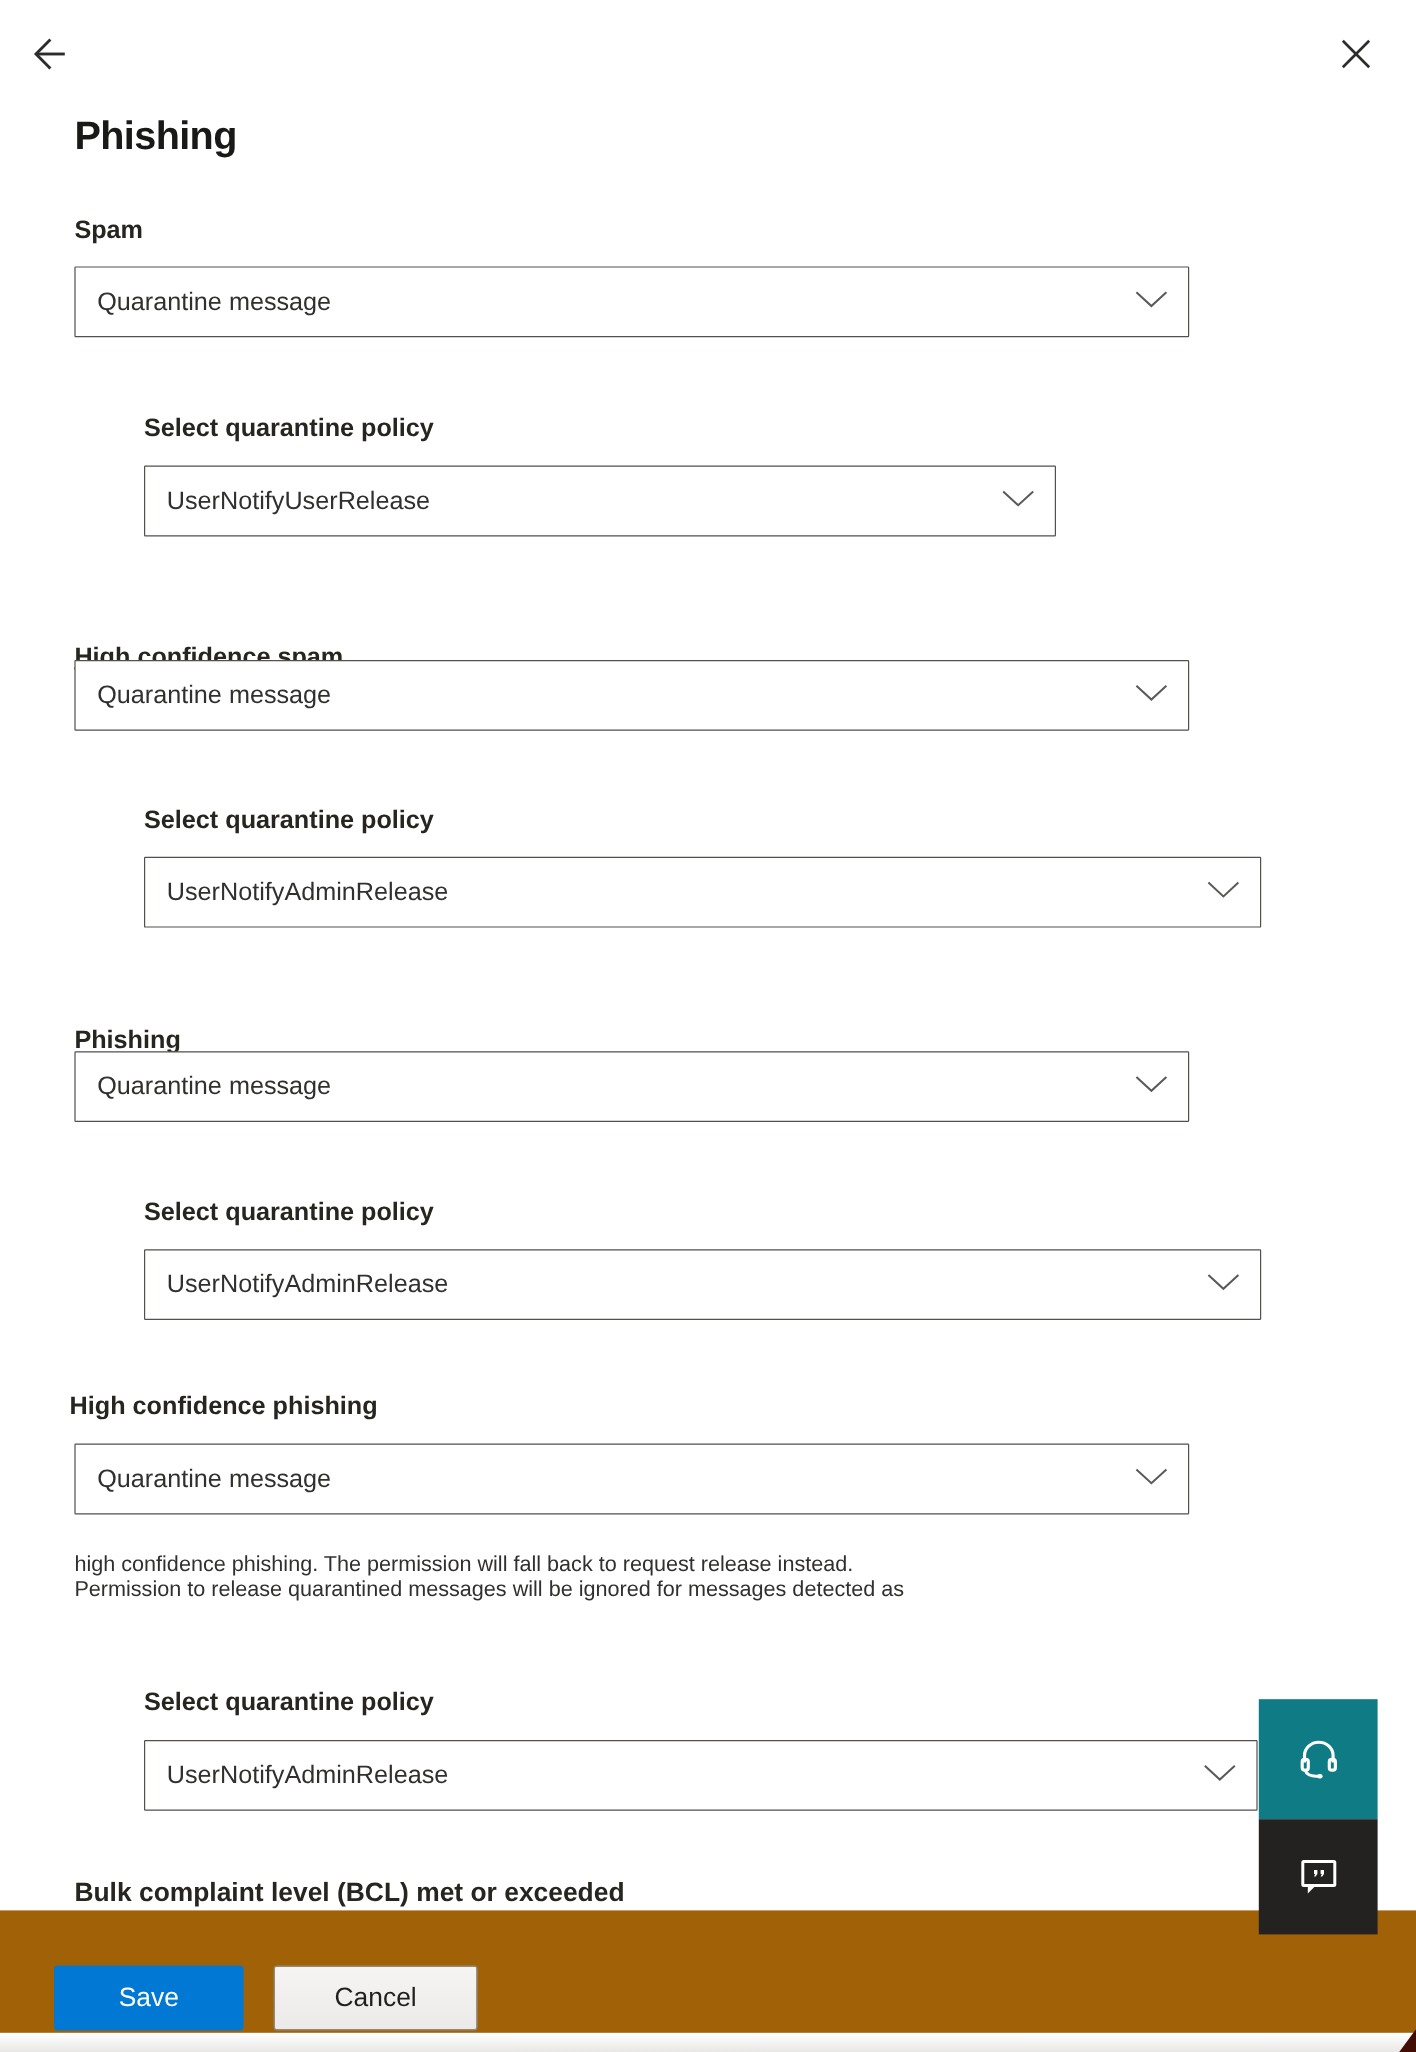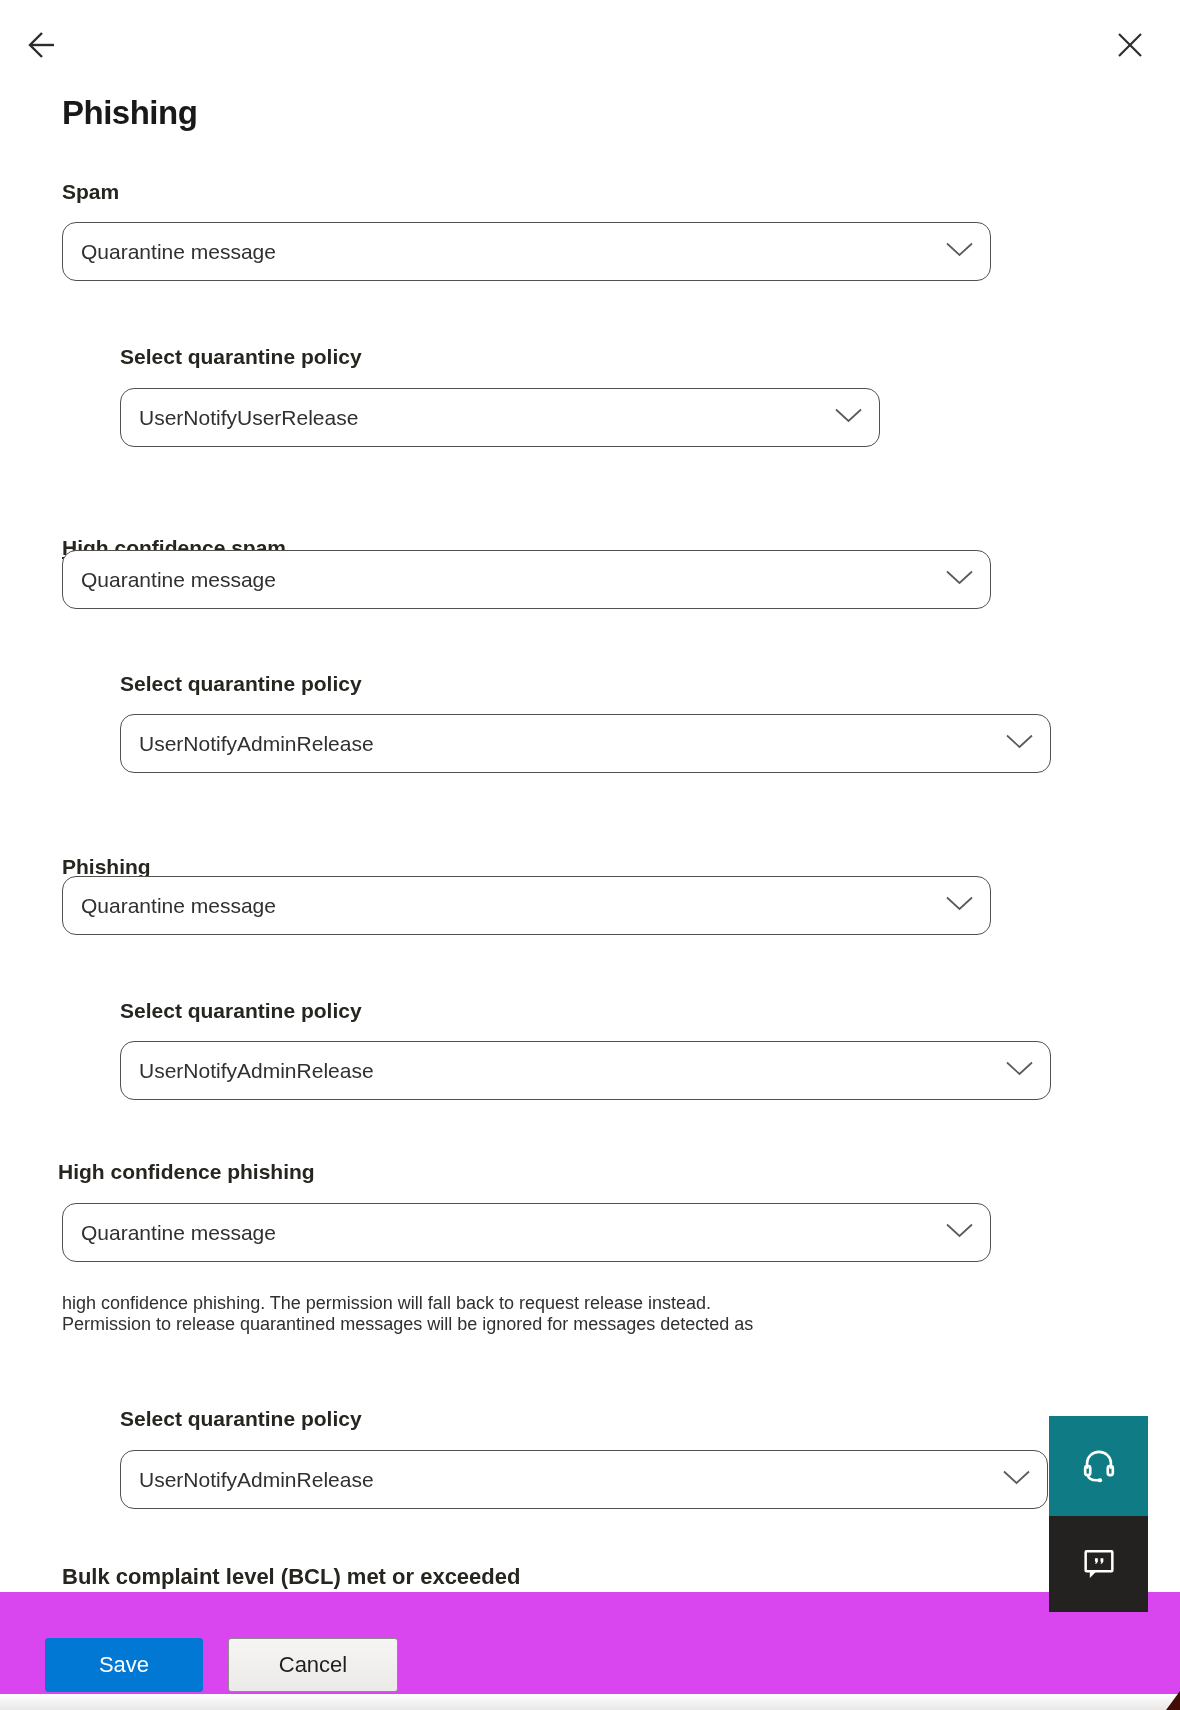--- a/index.html
+++ b/index.html
@@ -26,42 +26,42 @@
   }
   .field-label {
     position: absolute;
     font-size: 21px; font-weight: 600; color: #27251f;
   }
   .dropdown {
     position: absolute;
     height: 59px;
     background: #ffffff;
     border: 1.5px solid #53504e;
-    border-radius: 14px;
+    border-radius: 1px;
     display: flex; align-items: center; justify-content: space-between;
     padding: 0 17px 0 18px;
     cursor: pointer;
   }
   .dropdown .value {
     font-size: 21px; color: #32302e; font-weight: 400;
     white-space: nowrap; overflow: hidden;
   }
   .note-line {
     position: absolute; left: 62px;
     font-size: 18px; color: #32302e; line-height: 37px;
     white-space: nowrap;
   }
   .clipped-label {
     position: absolute; left: 62px; top: 1564px;
     font-size: 22px; font-weight: 600; color: #27251f;
     white-space: nowrap;
   }
   .footer {
     position: absolute; left: 0; top: 1592px; width: 1180px; height: 118px;
-    background: #d946ef;
+    background: #a16207;
   }
   .footer::after {
     content: ""; position: absolute; left: 0; bottom: 0; width: 100%; height: 16px;
     background: linear-gradient(#ffffff, #e9e8e7);
   }
   .btn {
     position: absolute; top: 46px;
     height: 54px;
     font-family: "Liberation Sans", sans-serif;
     font-size: 22px;

